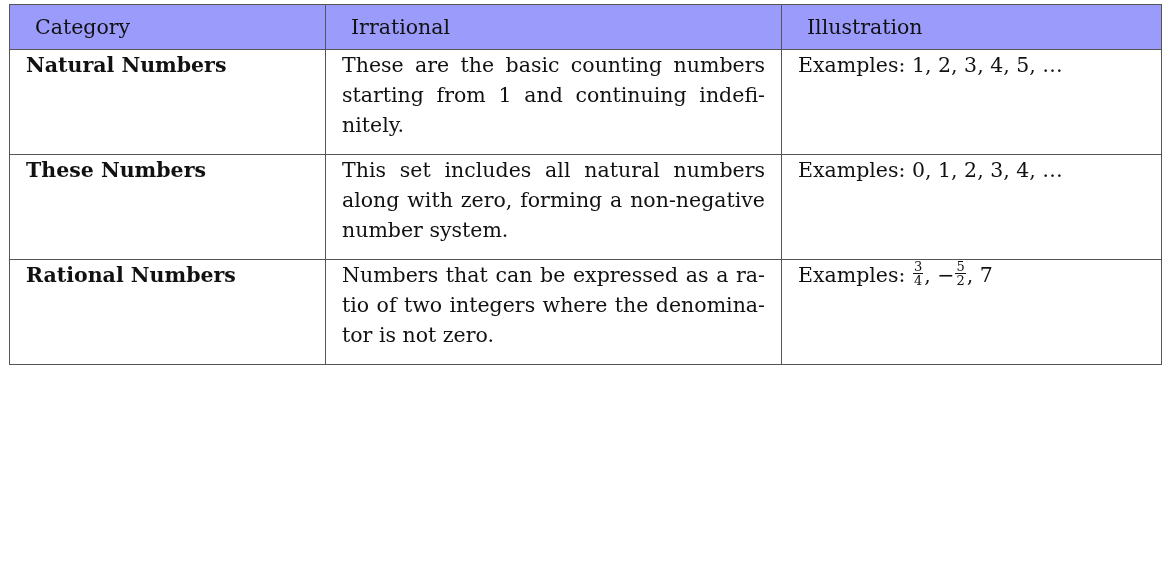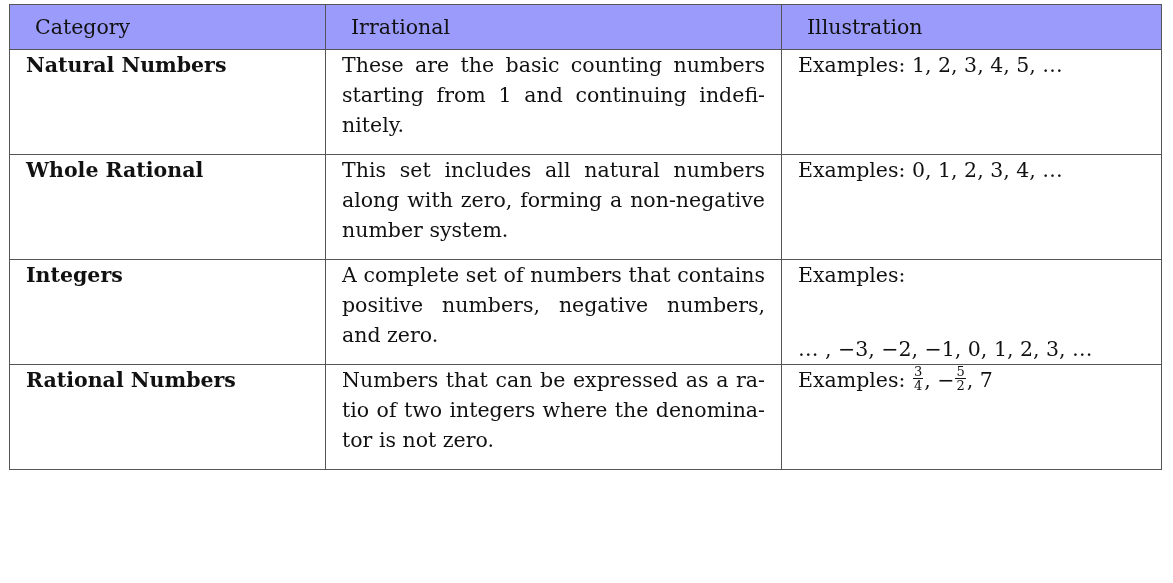--- a/index.html
+++ b/index.html
@@ -58,33 +58,25 @@
   <tbody>
     <tr class="row">
       <td class="cat">Natural Numbers</td>
       <td class="desc">These are the basic counting numbers starting from 1 and continuing indefi­nitely.</td>
       <td class="ill">
         <span>Examples:</span>
         <span class="math">1, 2, 3, 4, 5, …</span>
       </td>
     </tr>
     <tr class="row">
-      <td class="cat">Whole Rational</td>
+      <td class="cat">These Numbers</td>
       <td class="desc">This set includes all natural numbers along with zero, forming a non-negative number system.</td>
       <td class="ill">
         <span>Examples:</span>
         <span class="math">0, 1, 2, 3, 4, …</span>
-      </td>
-    </tr>
-    <tr class="row">
-      <td class="cat">Integers</td>
-      <td class="desc">A complete set of numbers that con­tains positive numbers, negative num­bers, and zero.</td>
-      <td class="ill">
-        <div>Examples:</div>
-        <div class="math">… , −3, −2, −1, 0, 1, 2, 3, …</div>
       </td>
     </tr>
     <tr class="row">
       <td class="cat">Rational Numbers</td>
       <td class="desc">Numbers that can be expressed as a ra­tio of two integers where the denomina­tor is not zero.</td>
       <td class="ill">
         <span>Examples:</span>
         <span class="math">
           <span class="frac">
             <span class="num">3</span>

